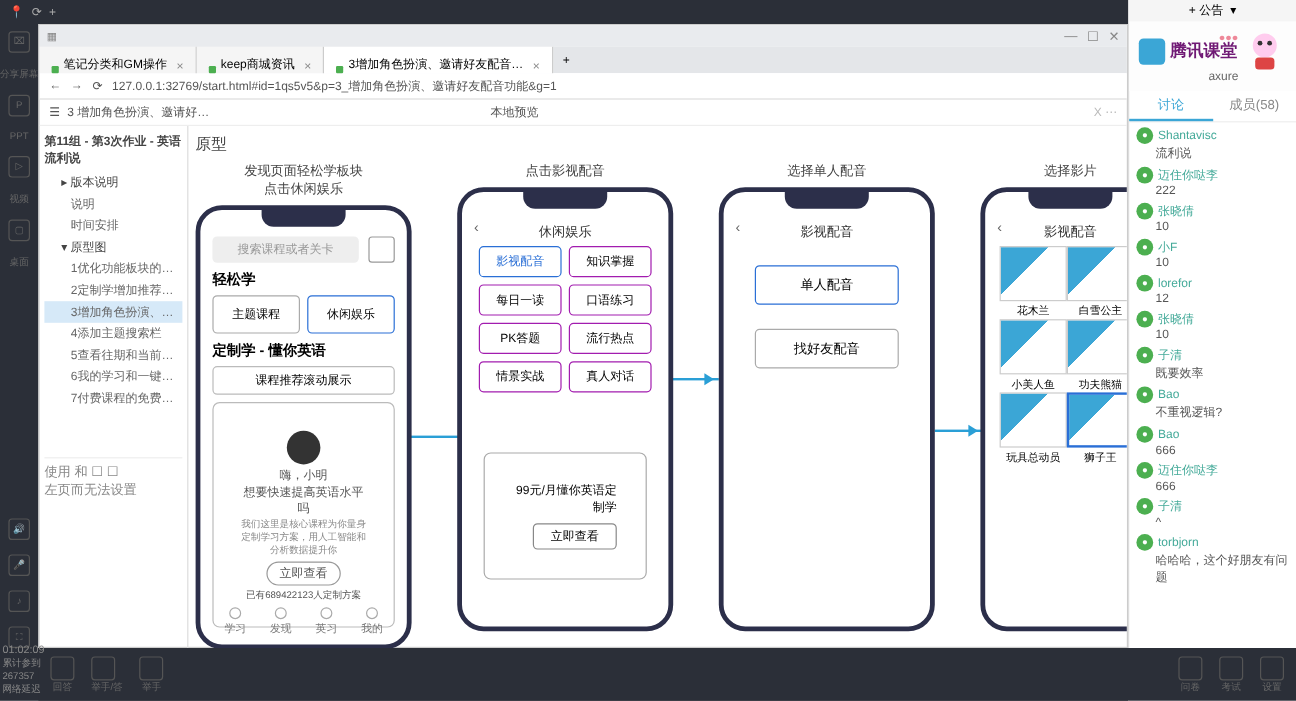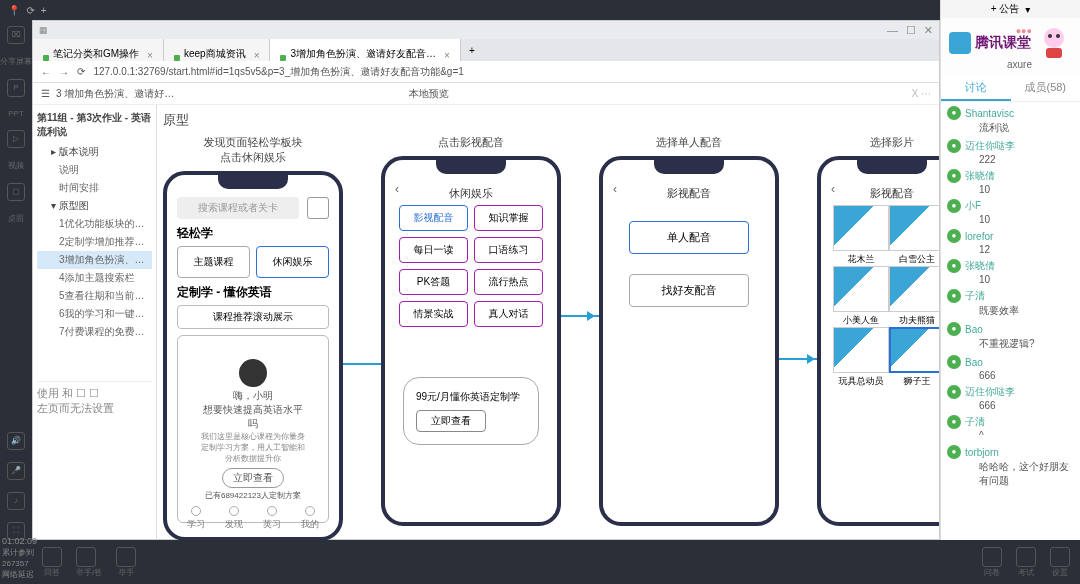--- a/index.html
+++ b/index.html
@@ -47,21 +47,21 @@
 .blk{flex:1;height:32px;border:1px solid #aaa;border-radius:4px;font-size:10px;display:flex;align-items:center;justify-content:center}
 .blk.sel{border:1px solid #2a6fd6}
 .promo{border:1px solid #bbb;border-radius:6px;margin-top:6px;padding:21px;text-align:center;font-size:10px;color:#555}
 .promo .av{width:28px;height:28px;background:#333;border-radius:50%;margin:2px auto}
 .promo .btn{border:1px solid #999;border-radius:10px;padding:2px 10px;display:inline-block;margin-top:4px}
 .tabsbot{display:flex;justify-content:space-around;position:absolute;bottom:6px;left:10px;right:10px;font-size:9px;color:#777}
 .tabsbot .c{width:10px;height:10px;border:1px solid #aaa;border-radius:50%;margin:0 auto 2px}
 .grid6{display:flex;flex-wrap:wrap;gap:6px;padding:0 4px}
 .pill{width:calc(50% - 3px);height:26px;border:1px solid #a21caf;border-radius:4px;font-size:10px;display:flex;align-items:center;justify-content:center}
 .pill.sel{border:1px solid #2a6fd6;color:#2a6fd6}
-.btm-banner{border:1px solid #aaa;border-radius:16px;margin:50px 8px 0;padding:12px;text-align:left;font-size:10px}
+.btm-banner{border:1px solid #aaa;border-radius:6px;margin:50px 8px 0;padding:24px;text-align:right;font-size:10px}
 .btm-banner .b{border:1px solid #888;border-radius:4px;padding:3px 14px;display:inline-block;margin-top:6px}
 .bigbtn{border:1px solid #aaa;border-radius:4px;margin:20px 16px 0;padding:8px;text-align:center;font-size:11px}
 .thumbs{display:flex;flex-wrap:wrap;gap:0;padding:0 2px}
 .thumb{width:calc(50% - 3px)}
 .thumb .img{height:46px;background:linear-gradient(135deg,#3ba6d6 40%,#fff 40%);border:1px solid #ccc}
 .thumb.sel .img{border:2px solid #2a6fd6}
 .thumb .tl{font-size:9px;text-align:center;margin-top:2px}
 .arrow{position:absolute;height:2px;background:#2a9fd6}
 .arrow::after{content:"";position:absolute;right:-1px;top:-4px;border:5px solid transparent;border-left:8px solid #2a9fd6}
 .a1{width:56px;top:228px;left:178px}
@@ -76,21 +76,21 @@
 .chat .mascot .sm{position:absolute;right:48px;top:8px;font-size:9px;color:#e89}
 .chat .brand{position:absolute;right:48px;bottom:6px;font-size:10px;color:#666}
 .chat .tabs{display:flex;font-size:11px;border-bottom:1px solid #eee}
 .chat .tabs div{flex:1;text-align:center;padding:4px 0;color:#888}
 .chat .tabs .act{color:#3ba6d6;border-bottom:2px solid #3ba6d6}
 .chat .msgs{flex:1;overflow:hidden;font-size:10px;padding:4px 6px}
 .msg{margin-bottom:4px}
 .msg .u{display:flex;align-items:center;gap:4px}
 .msg .av{width:14px;height:14px;background:#4caf50;border-radius:50%;font-size:8px;color:#fff;text-align:center;line-height:14px}
 .msg .nm{color:#4a9;font-size:10px}
-.msg .tx{color:#555;margin-left:32px;margin-top:1px}
+.msg .tx{color:#555;margin-left:16px;margin-top:1px}
 .chat .inp{height:28px;border-top:1px solid #ddd;display:flex;align-items:center;padding:0 6px;gap:6px;font-size:11px}
 .chat .send{margin-left:auto;background:#3ba6d6;color:#fff;padding:2px 10px;border-radius:3px;font-size:10px}
 .winbtns{margin-left:auto;display:flex;gap:8px;color:#888;font-size:11px}
 </style>
 </head>
 <body>
 
 <div class="titlebar">
  <div class="t-left">
       <span>📍</span>

